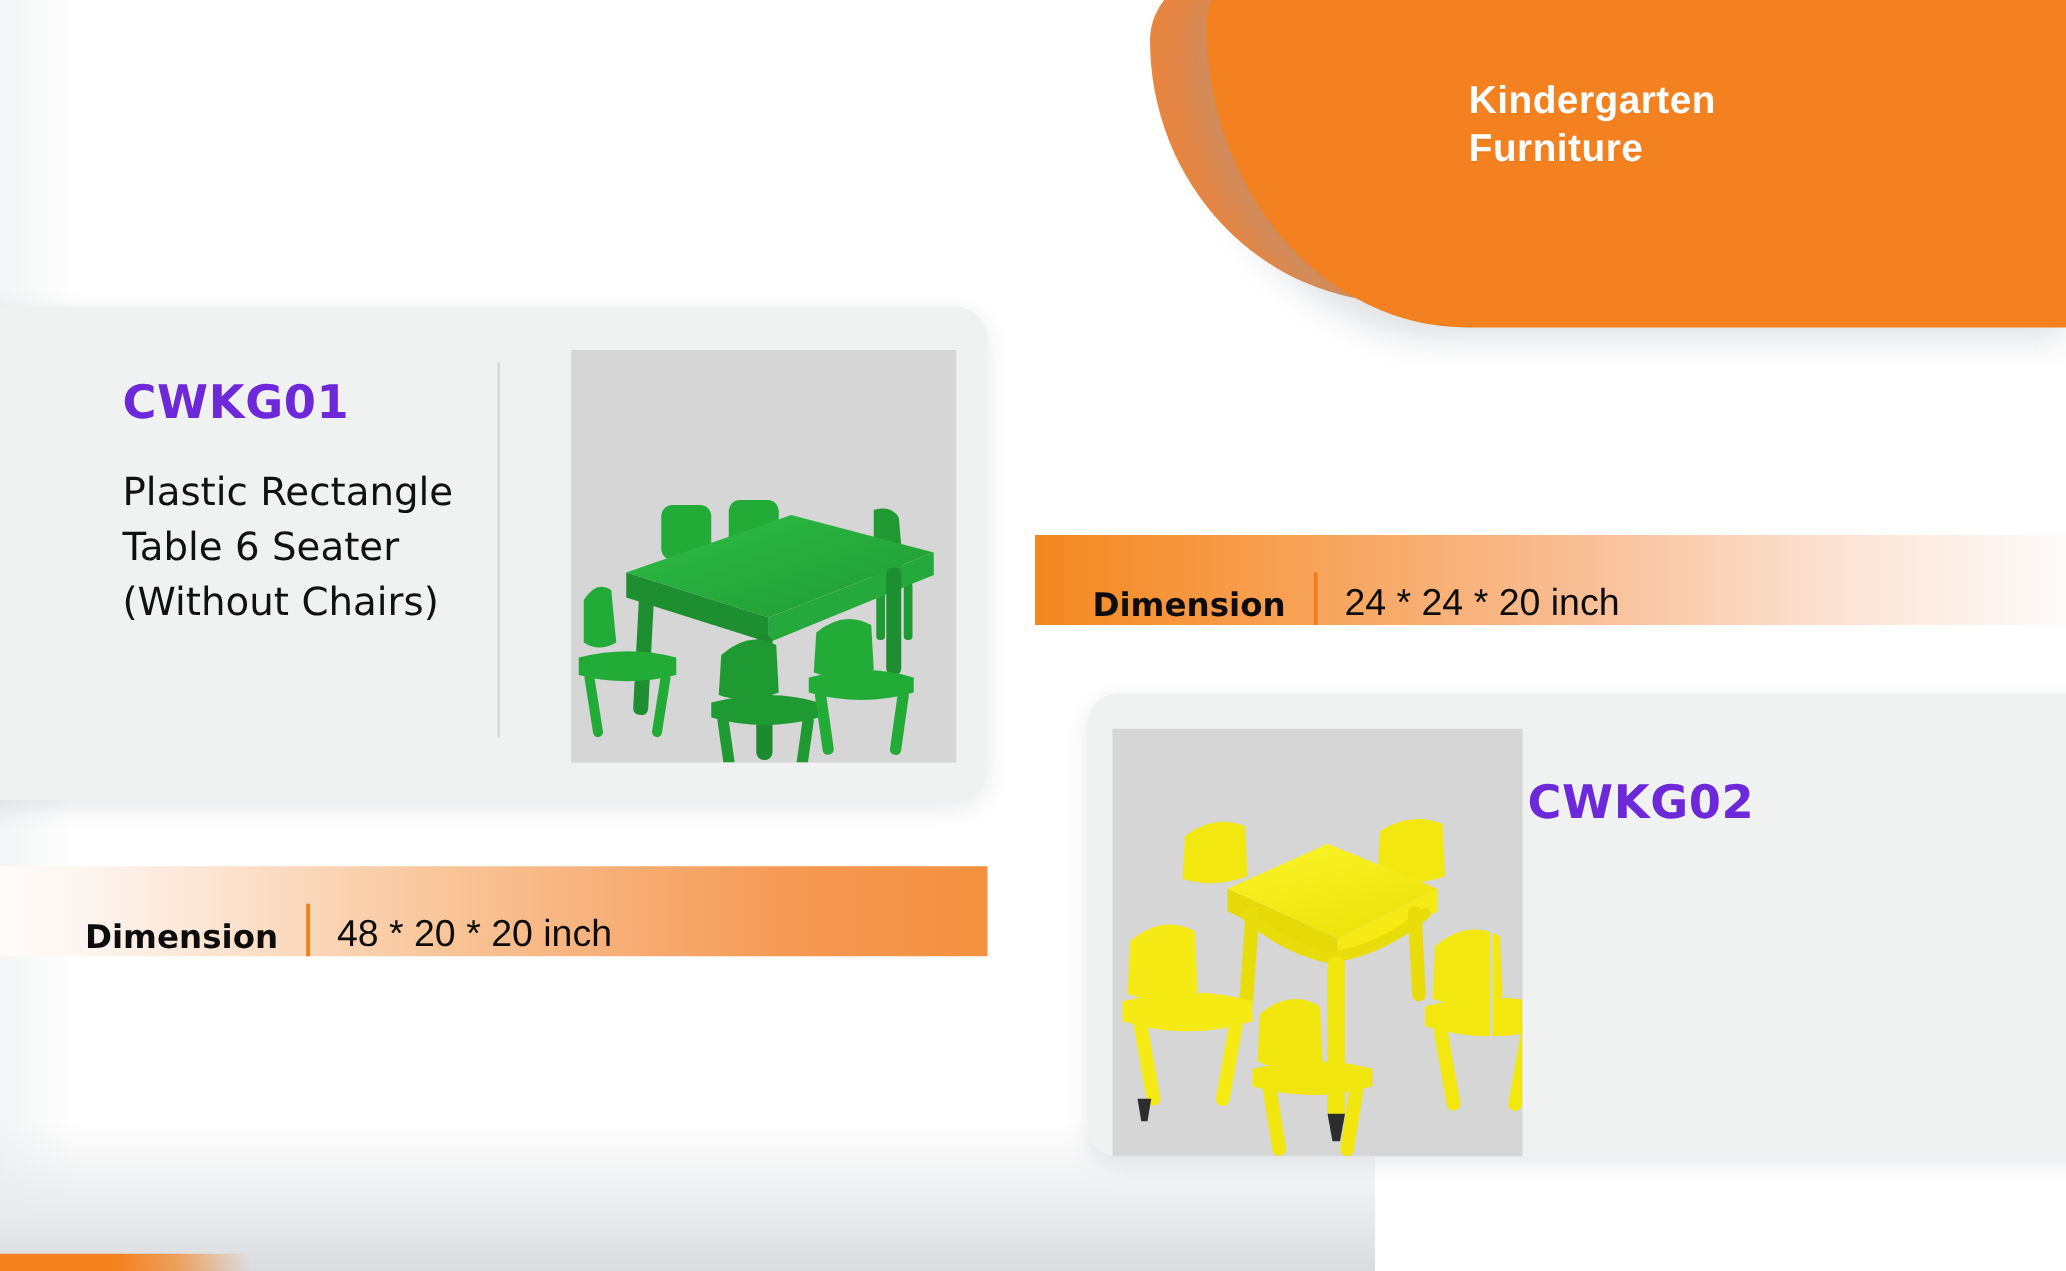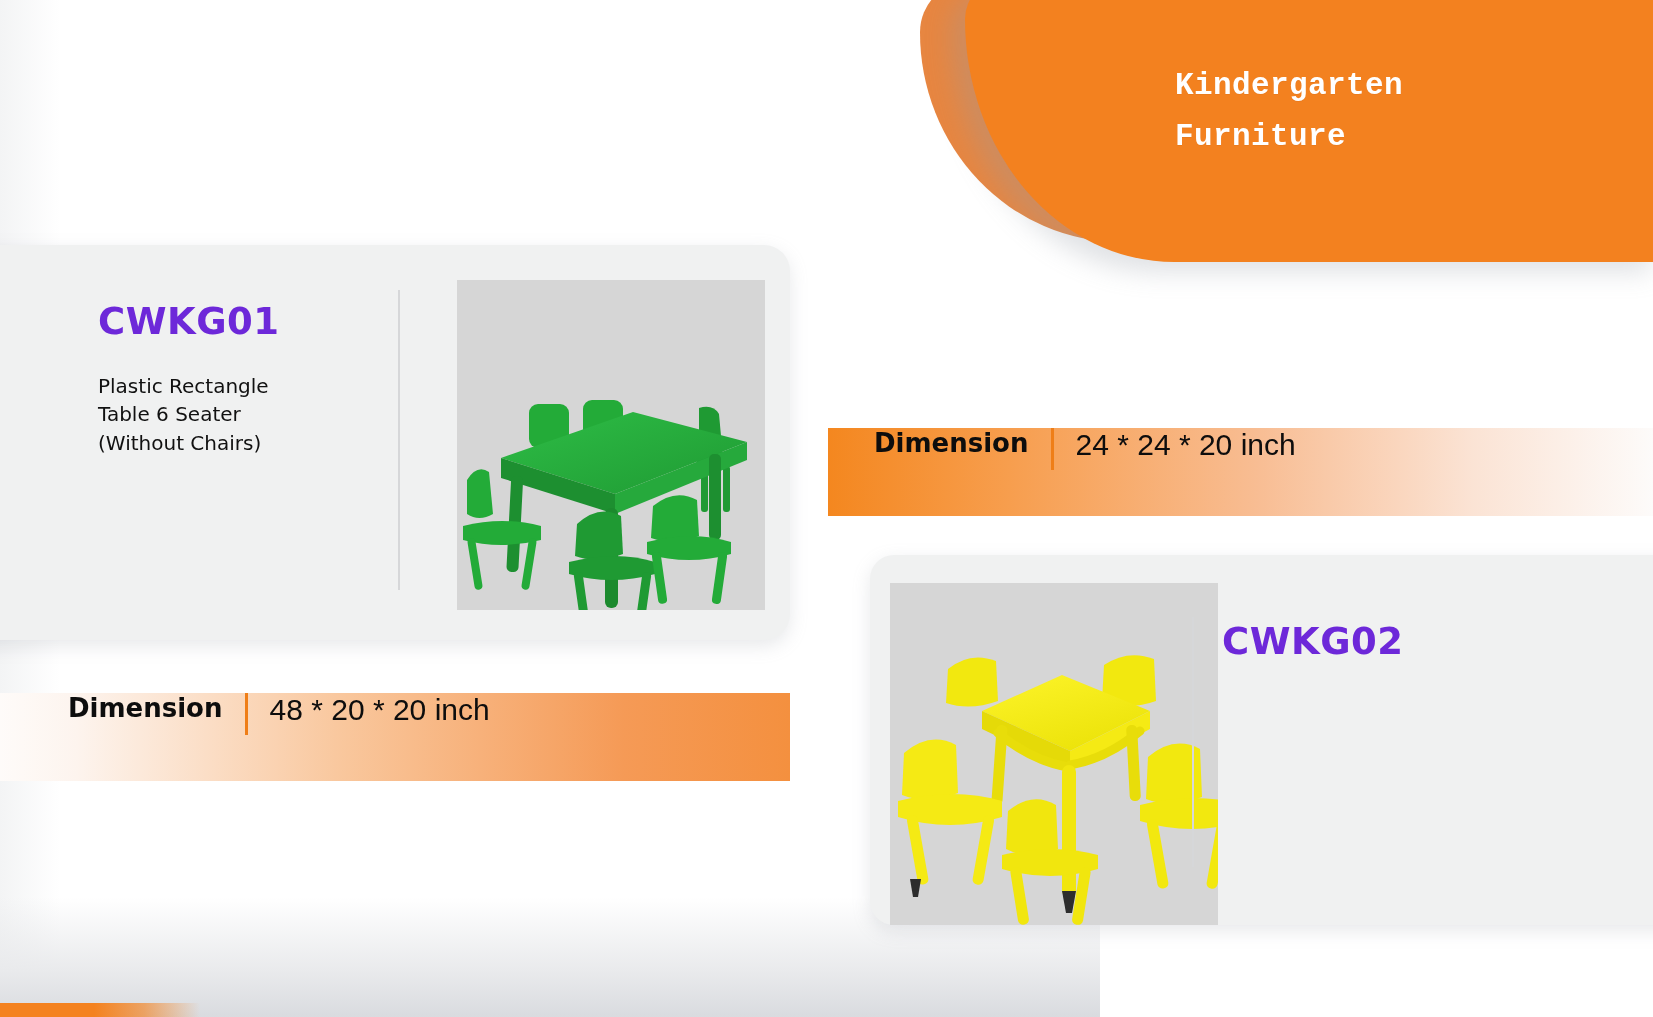--- a/index.html
+++ b/index.html
@@ -71,24 +71,24 @@
     border-bottom-left-radius: 215px 250px;
     border-top-left-radius: 40px 40px;
     box-shadow: -14px 10px 26px rgba(150,155,165,0.30);
   }
   .banner-title {
     position: absolute;
     left: 270px;
     top: 80px;
     width: 400px;
     color: #ffffff;
-    font-family: Liberation Mono, monospace;
+    font-family: Liberation Sans, sans-serif;
     font-weight: bold;
     font-size: 31px;
-    line-height: 51px;
+    line-height: 39px;
     letter-spacing: 0.4px;
     white-space: pre-line;
     text-shadow: 0 1px 0 rgba(0,0,0,0.04);
   }
 
   
   .product-card {
     position: absolute;
     background: #f0f1f1;
     box-shadow: 0 6px 18px rgba(150,155,165,0.22);
@@ -122,21 +122,21 @@
     font-family: "DejaVu Sans", "Liberation Sans", sans-serif;
     font-weight: bold;
     font-size: 37px;
     color: #6d28d9;
     letter-spacing: 0.5px;
     margin: 0 0 30px 0;
     line-height: 1.05;
   }
   .product-desc {
     font-family: "DejaVu Sans", "Liberation Sans", sans-serif;
-    font-size: 20px;
+    font-size: 31px;
     color: #111111;
     line-height: 1.42;
     white-space: pre-line;
     margin: 0;
   }
 
   .card-divider {
     position: absolute;
     width: 2px;
     background: #d6d7d9;
@@ -148,23 +148,23 @@
     overflow: hidden;
   }
   .photo-inner {
     position: absolute;
     left: 0; top: 0; right: 0; bottom: 0;
   }
 
   
   .dimension-bar {
     position: absolute;
-    height: 88px;
+    height: 72px;
     display: flex;
-    align-items: flex-start;
+    align-items: flex-end;
   }
   #dim-left {
     left: -40px;
     top: 693px;
     width: 830px;
     background: linear-gradient(to right, #ffffff 0%, #fdf4ee 14%, #f9c79d 46%, #f59a56 80%, #f4903f 100%);
   }
   #dim-right {
     left: 828px;
     top: 428px;

